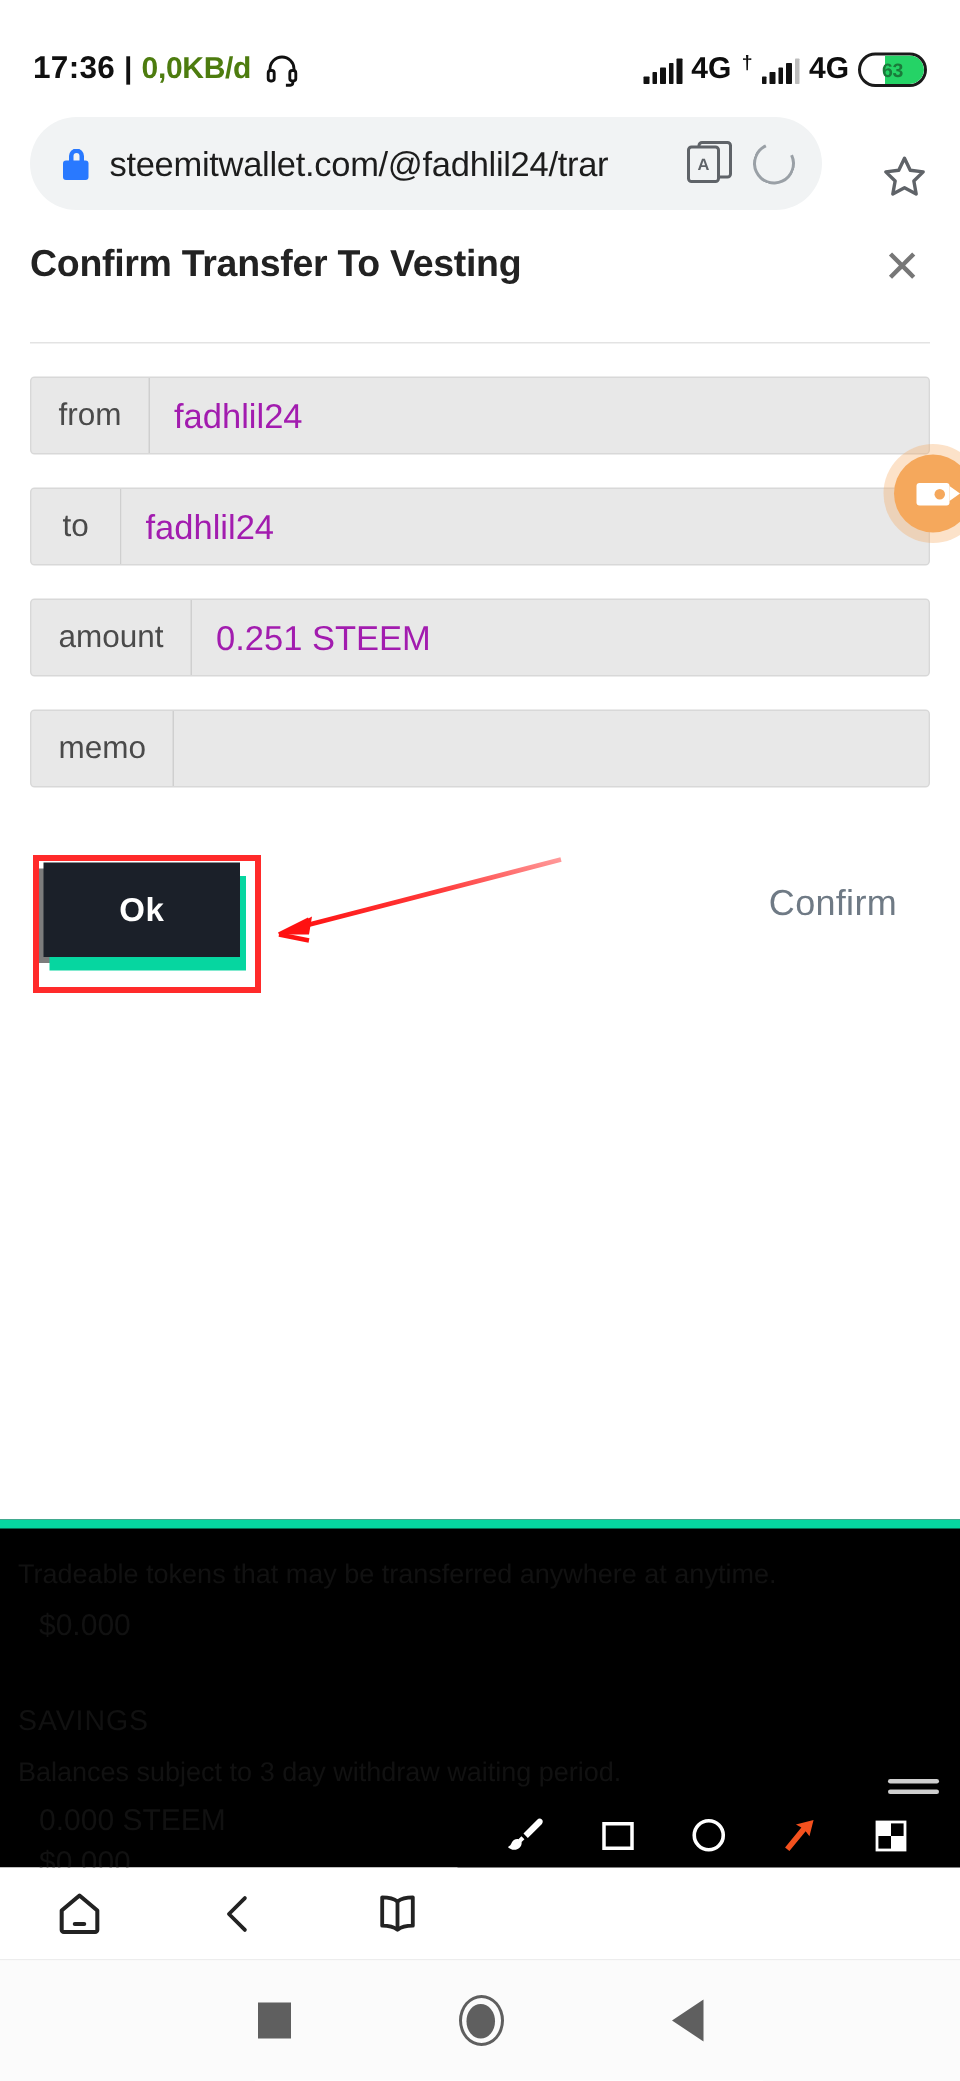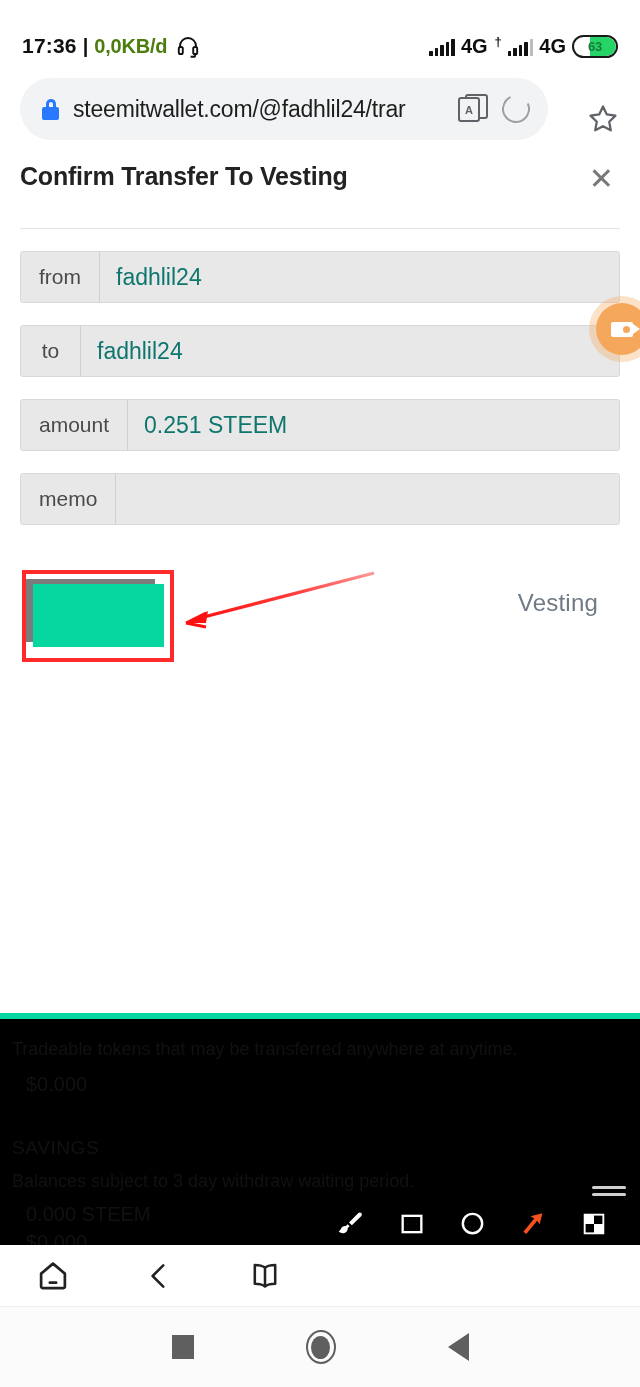--- a/index.html
+++ b/index.html
@@ -76,21 +76,21 @@
     display:flex; margin:22px 20px 0 20px; height:52px;
     background:#e8e8e8; border:1px solid #d8d8d8; border-radius:3px; overflow:hidden;
   }
   .field .lbl {
     display:flex; align-items:center; justify-content:center;
     padding:0 18px; font-size:21px; color:#4a4a4a; background:#e8e8e8;
     border-right:1px solid #cfcfcf; min-width:60px;
   }
   .field .val {
     flex:1; display:flex; align-items:center; padding:0 16px;
-    font-size:23px; color:#0f766e; background:#e8e8e8;
+    font-size:23px; color:#a21caf; background:#e8e8e8;
   }
   .field.memo .val { color:#999; }
 
   .actions { position:relative; margin:42px 20px 0 20px; height:100px; }
   .okwrap { position:absolute; left:4px; top:8px; width:140px; height:72px; }
   .okwrap .shadow-teal { position:absolute; left:9px; top:9px; width:131px; height:63px; background:#06d6a0; }
   .okwrap .shadow-grey { position:absolute; left:0px; top:4px; width:131px; height:63px; background:#7c7c7c; }
   .okbtn {
     position:absolute; left:5px; top:0px; width:131px; height:63px;
     background:#1b2029; color:#fff; font-size:22px; font-weight:700;
@@ -241,38 +241,39 @@
 
     <div class="field memo">
       <div class="lbl">memo</div>
       <div class="val"></div>
     </div>
 
     <div class="actions">
       <div class="okwrap">
         <div class="shadow-grey"></div>
         <div class="shadow-teal"></div>
+        <div class="okbtn">Ok</div>
         <div class="annot-box"></div>
       </div>
 
       <svg class="annot-arrow" viewBox="0 0 220 80">
         <defs>
           <linearGradient id="agrad" x1="1" y1="0" x2="0" y2="1">
             <stop offset="0%" stop-color="#ff9a9a"></stop>
             <stop offset="45%" stop-color="#ff3b3b"></stop>
             <stop offset="100%" stop-color="#ff1111"></stop>
           </linearGradient>
         </defs>
         <line x1="204" y1="6" x2="26" y2="52" stroke="url(#agrad)" stroke-width="3.2"></line>
         <polygon points="16,56 38,44 36,56" fill="#ff1111"></polygon>
         <line x1="36" y1="46" x2="16" y2="56" stroke="#ff1111" stroke-width="3"></line>
         <line x1="36" y1="60" x2="16" y2="56" stroke="#ff1111" stroke-width="3"></line>
       </svg>
 
-      <div class="cancel">Vesting</div>
+      <div class="cancel">Confirm</div>
     </div>
   </div>
 
   <div class="floatrec">
     <span class="cam"></span>
   </div>
 
   <div class="darkzone">
     <div class="greenline"></div>
     <div class="ghost p" style="left:12px; top:26px;">Tradeable tokens that may be transferred anywhere at anytime.</div>

